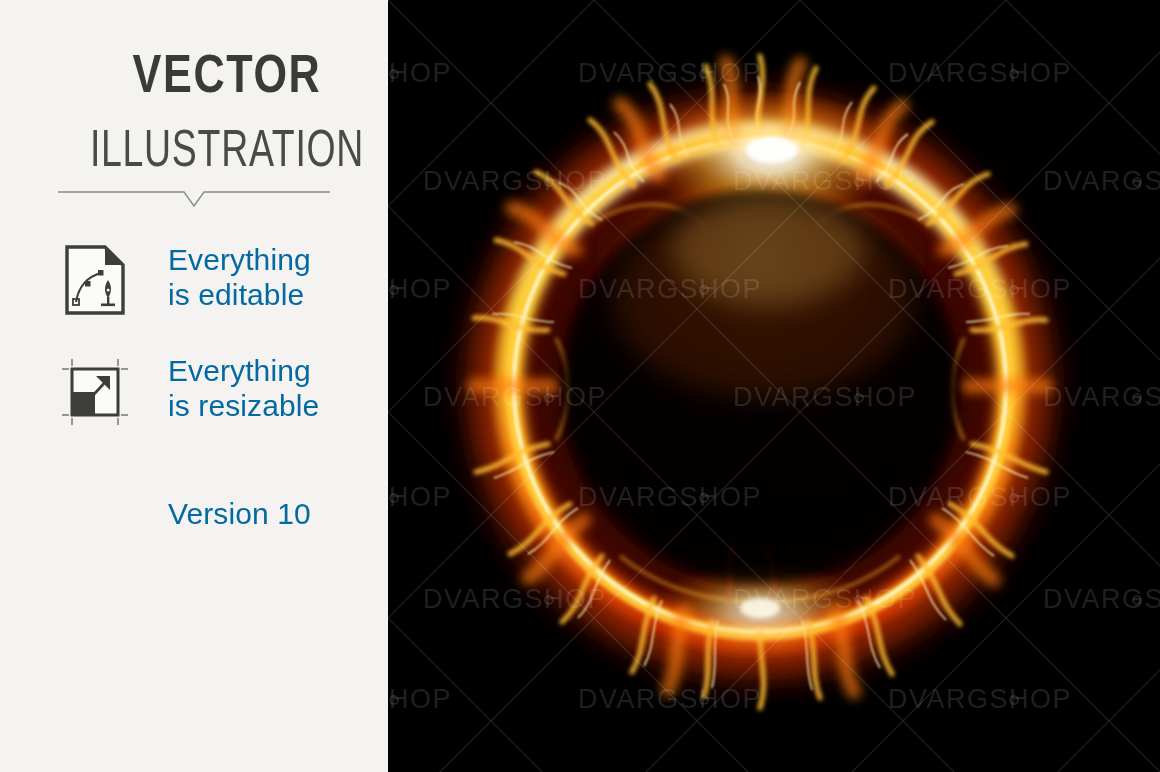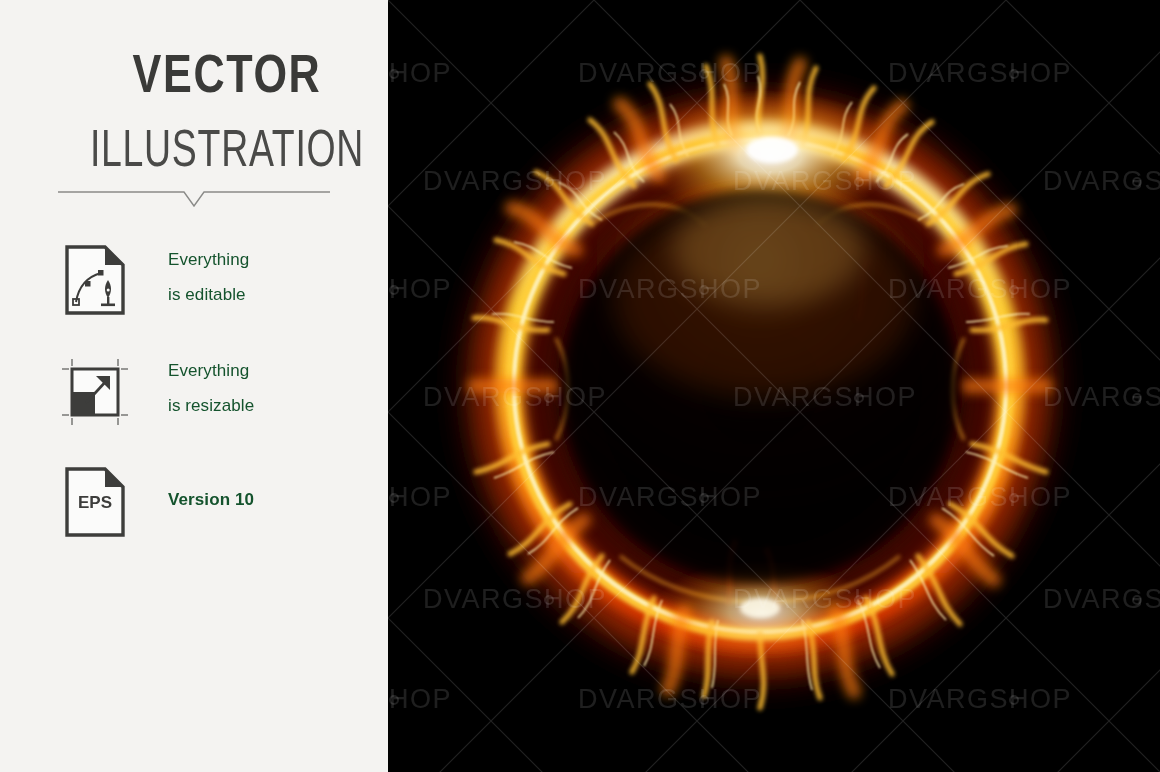--- a/index.html
+++ b/index.html
@@ -41,26 +41,26 @@
   }
   .divider-wrap { position:absolute; left:58px; top:186px; width:272px; height:26px; }
   .divider-wrap svg { display:block; }
 
   .feature-list { position:absolute; left:0; top:242px; width:388px; }
   .feature { position:relative; height:111px; }
   .feature .ico { position:absolute; left:64px; top:2px; width:62px; height:72px; }
   .feature .ico svg { display:block; }
   .feature .flabel {
     position:absolute; left:168px; top:0;
-    font-size:17px; line-height:35px;
-    color:#14532d; font-weight:400;
+    font-size:30px; line-height:35px;
+    color:#0369a1; font-weight:400;
     letter-spacing:0.1px;
     white-space:pre-line;
   }
-  .feature.single .flabel { top:18px;font-weight:bold; }
+  .feature.single .flabel { top:32px; }
 
   
   .right-panel {
     position:relative;
     width:772px; height:772px;
     flex:0 0 772px;
     background:#000;
     overflow:hidden;
   }
   .fire-art { position:absolute; inset:0; }
@@ -124,27 +124,20 @@
               <path d="M58 63 L58 70"></path>
                 <path d="M61 60 L68 60"></path>
             </g>
           </svg>
         </span>
         <span class="flabel">Everything
 is resizable</span>
       </div>
 
       <div class="feature single">
-        <span class="ico">
-          <svg width="62" height="72" viewBox="0 0 62 72" xmlns="http://www.w3.org/2000/svg">
-            <path d="M3 3 H41 L59 21 V69 H3 Z" fill="#fbfbfa" stroke="#3d3d3b" stroke-width="3.4"></path>
-            <path d="M41 3 L59 21 H41 Z" fill="#3d3d3b"></path>
-            <text x="31" y="42" text-anchor="middle" font-family="Liberation Sans, sans-serif" font-size="17" font-weight="700" fill="#3d3d3b">EPS</text>
-          </svg>
-        </span>
         <span class="flabel">Version 10</span>
       </div>
 
       <div class="feature">
       </div>
 
     </div>
   </div>
 
   <div class="right-panel">

